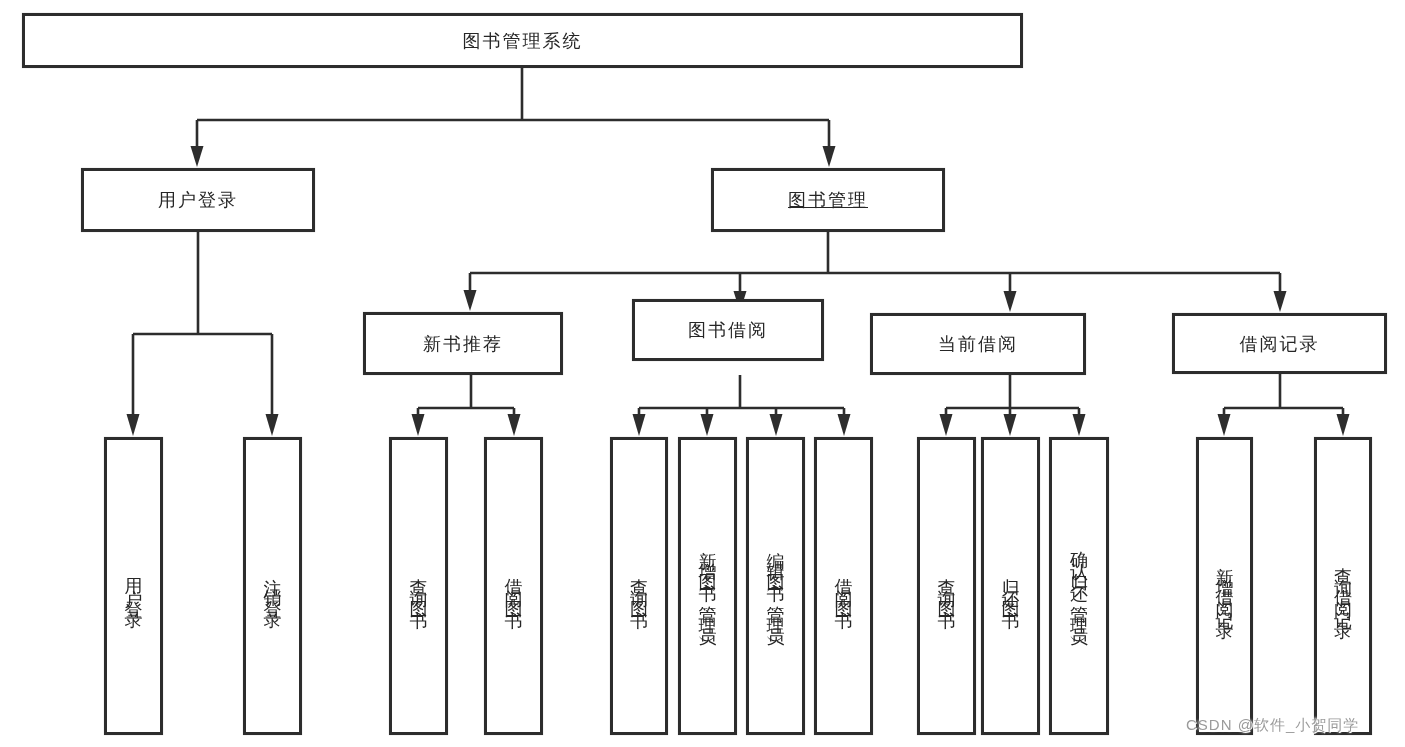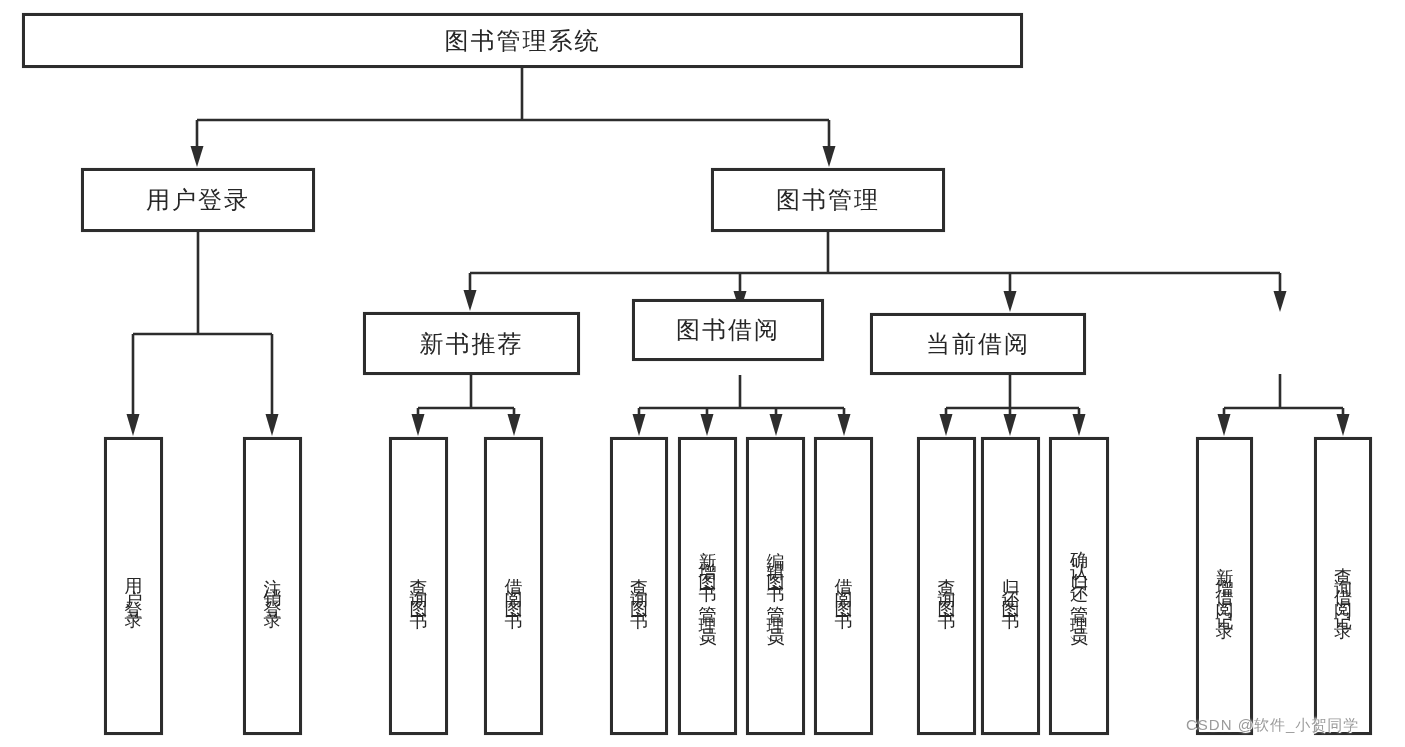--- a/index.html
+++ b/index.html
@@ -6,21 +6,21 @@
   .canvas {
     position:relative; width:1405px; height:747px; background:#ffffff;
     font-family:"Liberation Sans", sans-serif; overflow:hidden;
   }
   .wires { position:absolute; left:0; top:0; width:1405px; height:747px; }
   .box {
     position:absolute; box-sizing:border-box; background:#ffffff;
     border:3px solid #2d2d2d; display:flex; align-items:center; justify-content:center;
     color:#262626; box-shadow:0 0 1px rgba(0,0,0,0.25);
   }
-  .h-label { font-size:24px; letter-spacing:2px; white-space:nowrap; }
+  .h-label { font-size:18px; letter-spacing:2px; white-space:nowrap; }
   .leaf {
     writing-mode:vertical-rl; font-size:18px; line-height:1; letter-spacing:11px;
     white-space:nowrap;
   }
   .watermark {
     position:absolute; left:1186px; top:716px; font-size:15px; color:#9b9b9b;
     letter-spacing:1px; white-space:nowrap; z-index:5;
     text-shadow:0 0 3px #ffffff, 0 0 3px #ffffff, 1px 1px 0 #ffffff;
   }
 </style>
@@ -76,32 +76,35 @@
     </g>
   </svg>
 
   <div class="box" style="left:22px; top:13px; width:1001px; height:55px;">
     <span class="h-label">图书管理系统</span>
   </div>
 
   <div class="box" style="left:81px; top:168px; width:234px; height:64px;">
     <span class="h-label">用户登录</span>
   </div>
-  <div class="box" style="left:711px; top:168px; width:234px; height:64px;">
+  <div class="box" style="left:711px; top:168px; width:234px; height:64px;text-decoration:underline;">
     <span class="h-label">图书管理</span>
   </div>
 
-  <div class="box" style="left:363px; top:312px; width:217px; height:63px;">
+  <div class="box" style="left:363px; top:312px; width:200px; height:63px;">
     <span class="h-label">新书推荐</span>
   </div>
   <div class="box" style="left:632px; top:299px; width:192px; height:62px;">
     <span class="h-label">图书借阅</span>
   </div>
   <div class="box" style="left:870px; top:313px; width:216px; height:62px;">
     <span class="h-label">当前借阅</span>
+  </div>
+  <div class="box" style="left:1172px; top:313px; width:215px; height:61px;">
+    <span class="h-label">借阅记录</span>
   </div>
 
   <div class="box" style="left:104px; top:437px; width:59px; height:298px;">
     <span class="leaf">用户登录</span>
   </div>
   <div class="box" style="left:243px; top:437px; width:59px; height:298px;">
     <span class="leaf">注销登录</span>
   </div>
 
   <div class="box" style="left:389px; top:437px; width:59px; height:298px;">

